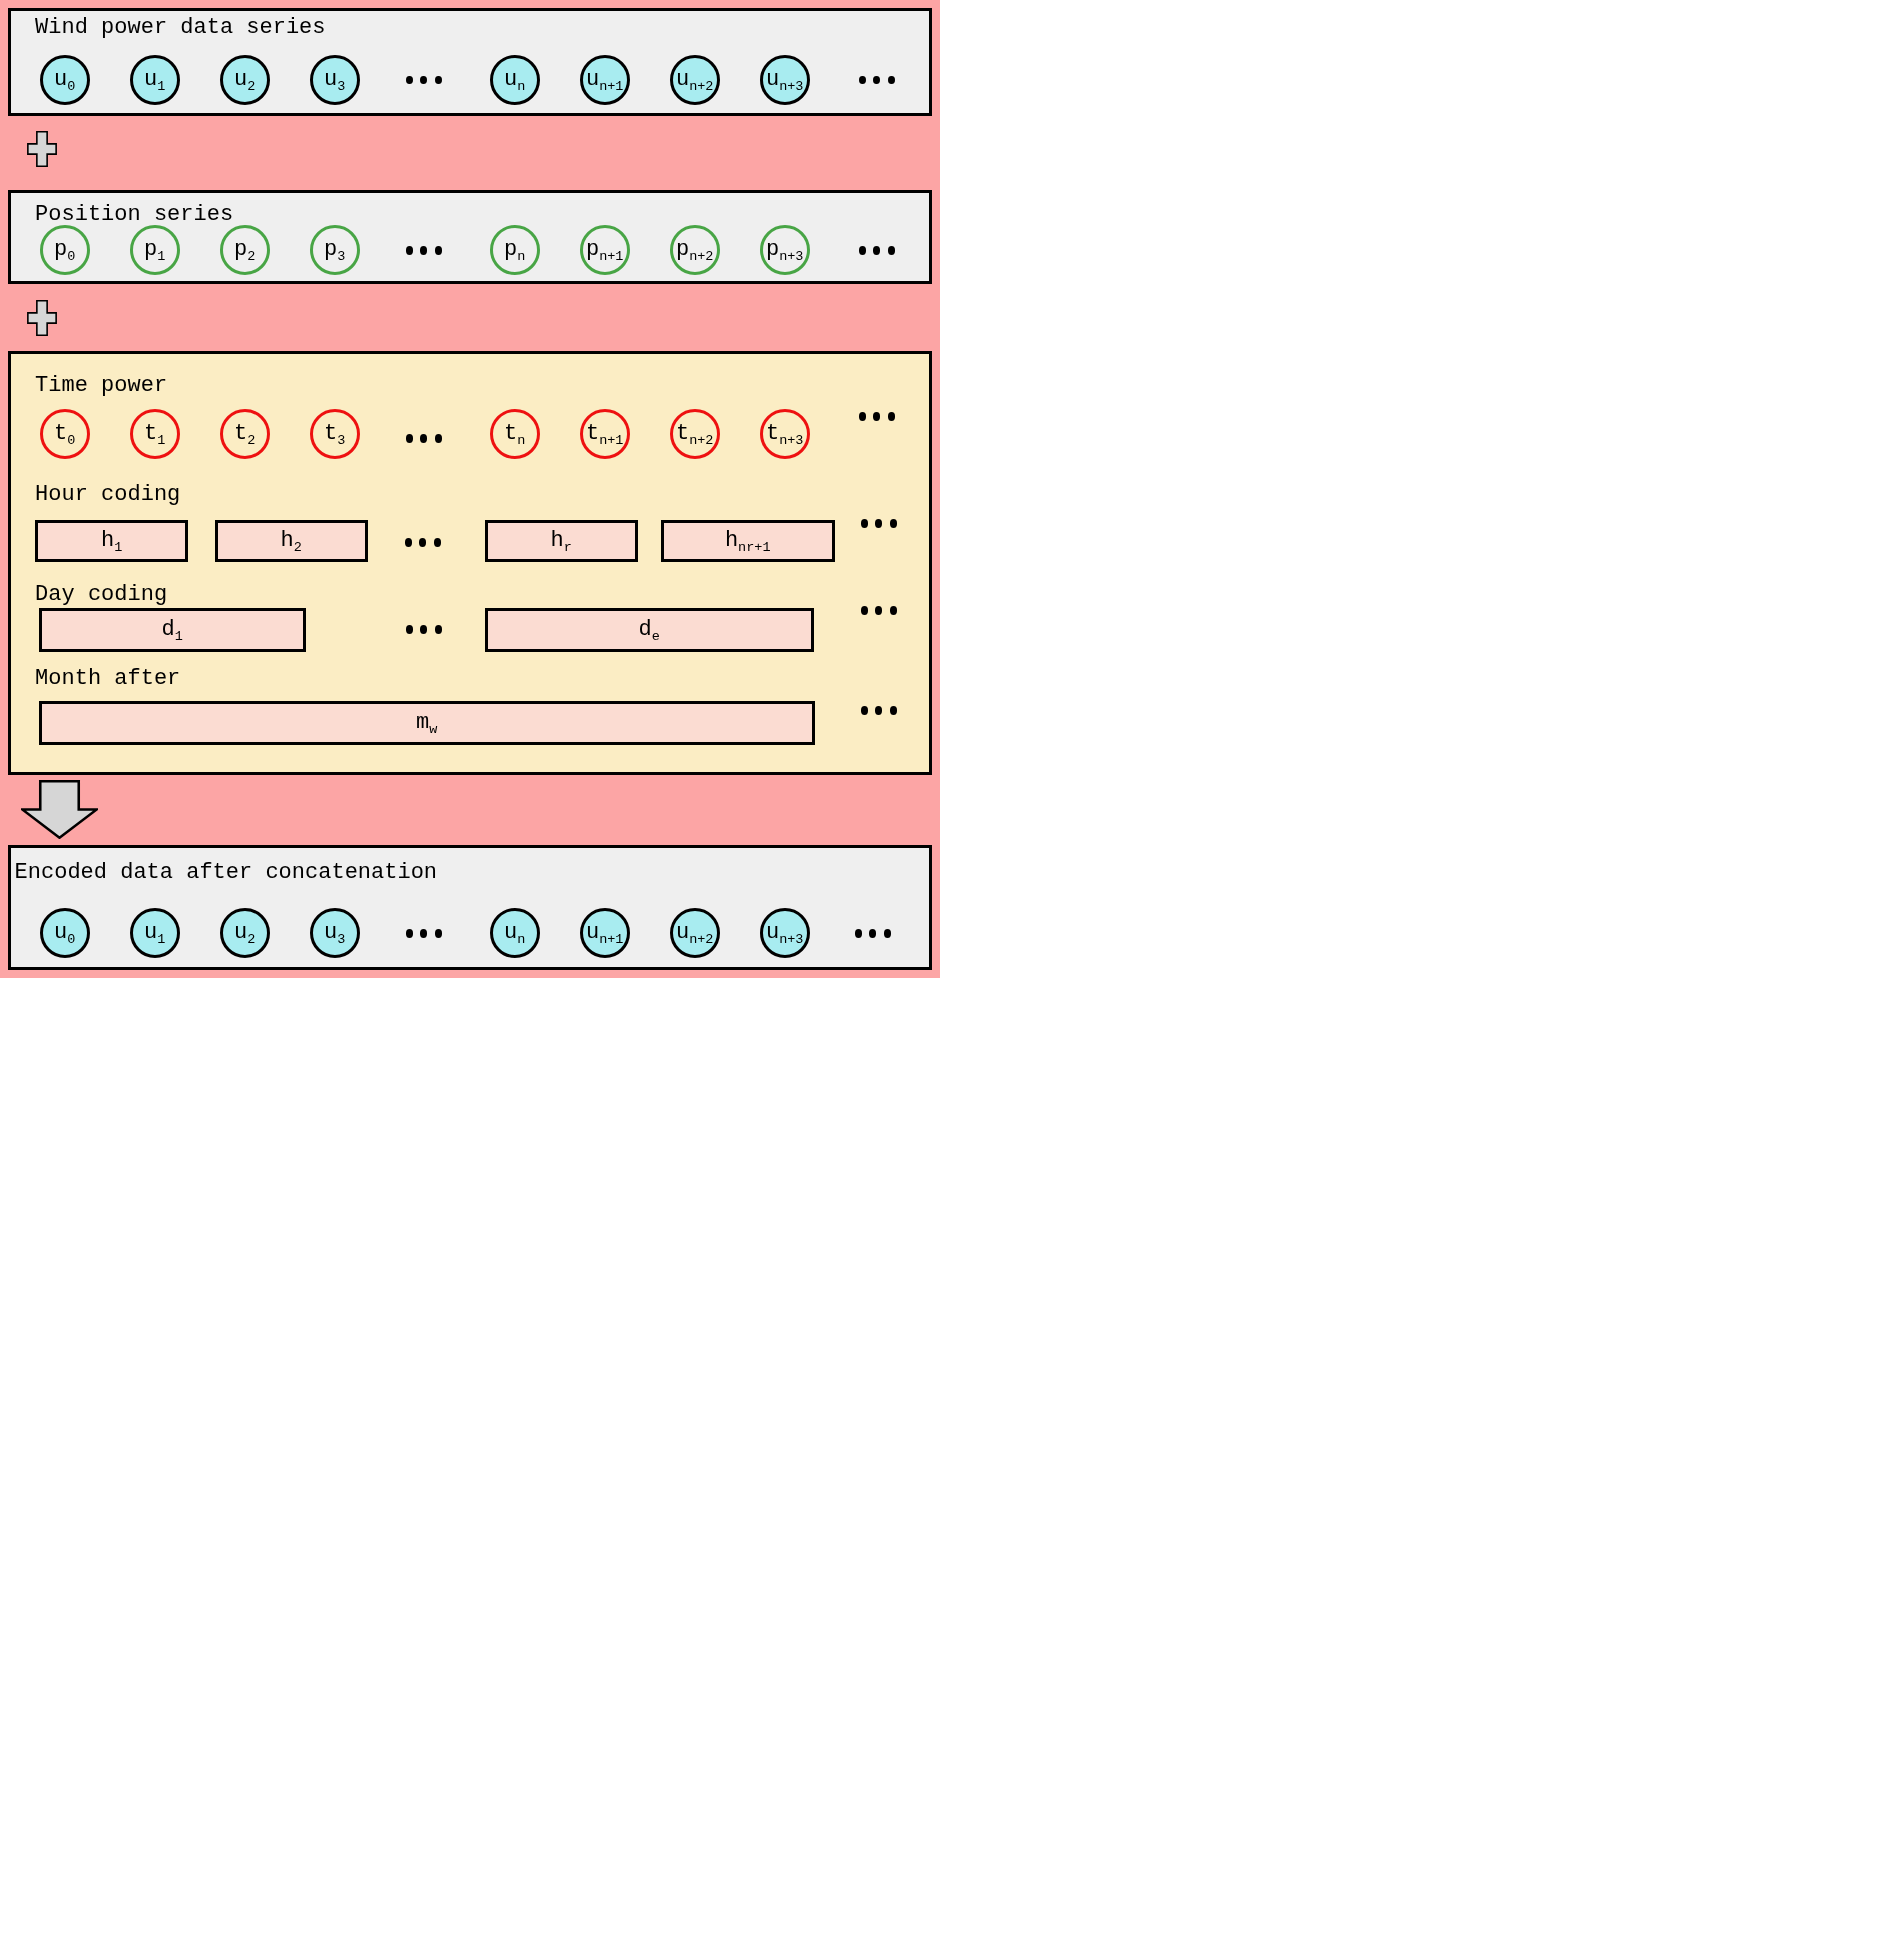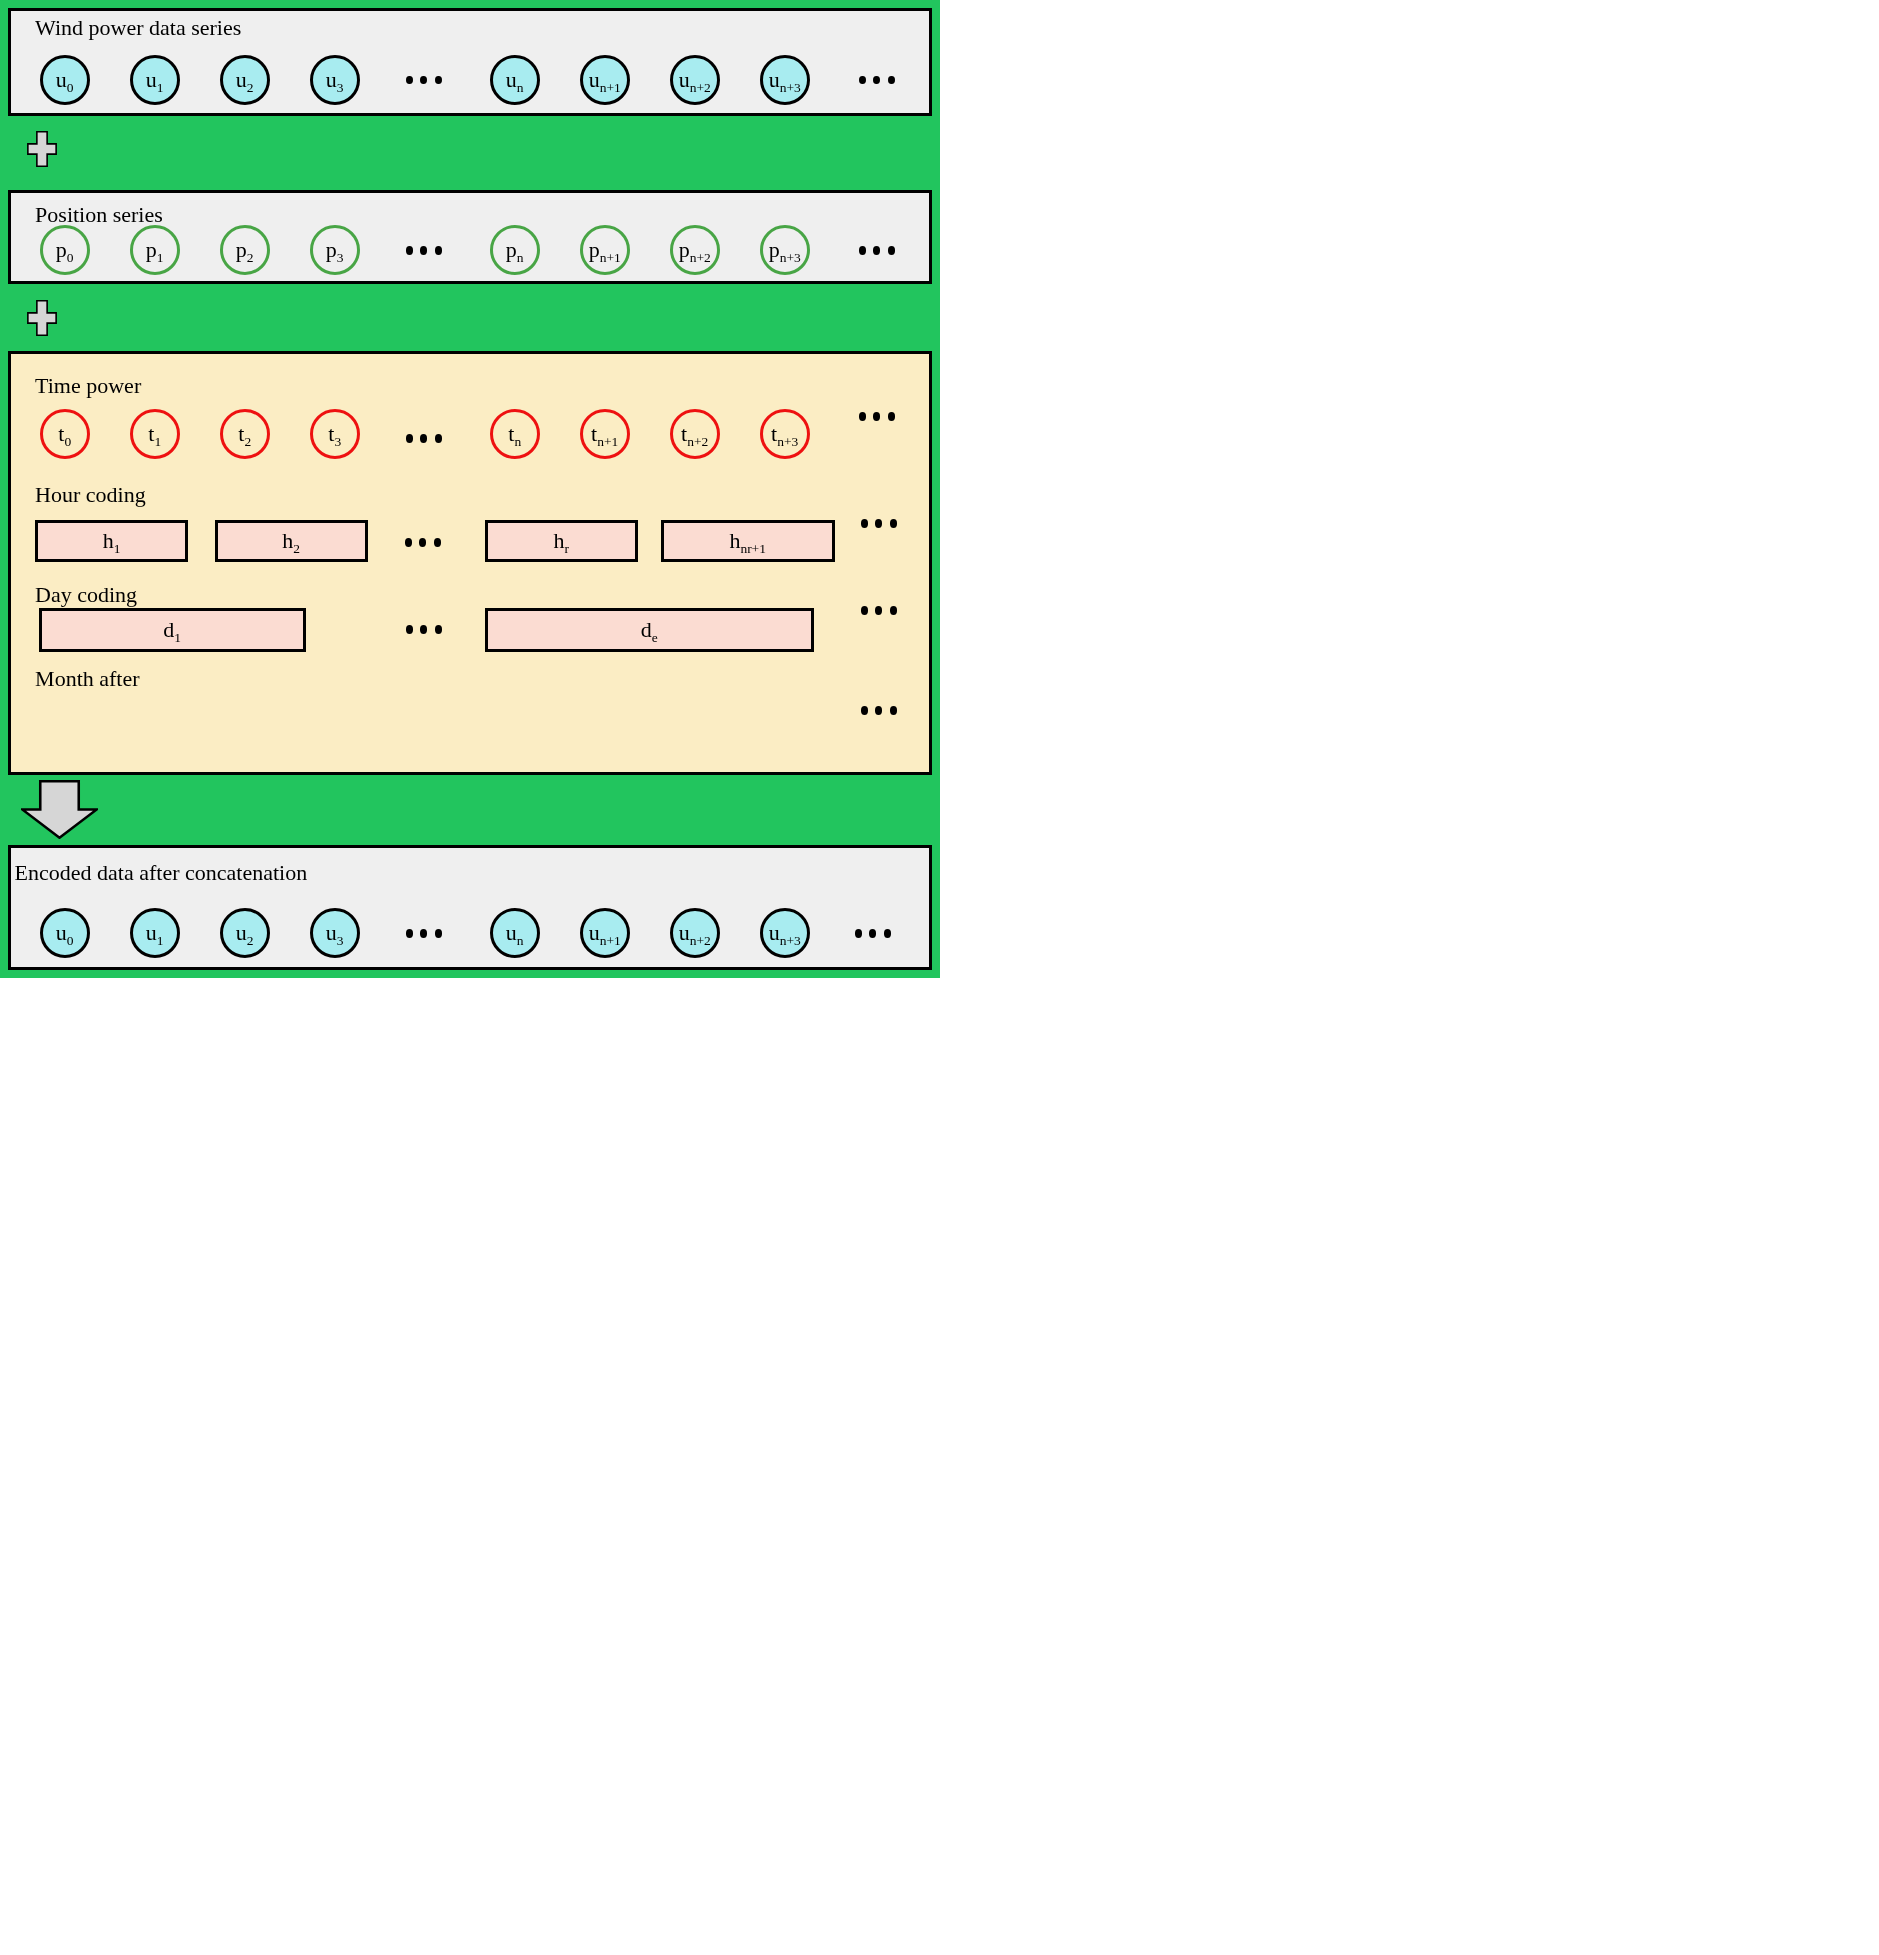--- a/index.html
+++ b/index.html
@@ -1,18 +1,18 @@
 <!DOCTYPE html>
 <html style="font-size:10.3px"><head>
 <meta charset="utf-8">
 <style>
   html,body{margin:0;padding:0;background:#ffffff;}
   #canvas{
-    position:relative;width:940px;height:978px;background:#22c55e;
-    font-family:Liberation Serif, serif;color:#000;
+    position:relative;width:940px;height:978px;background:#fca5a5;
+    font-family:Liberation Mono, monospace;color:#000;
   }
   .panel{position:absolute;box-sizing:border-box;border:3.9px solid #000;background:#efefef;}
   .panel.yellow{background:#fbedc4;}
   .ptitle{position:absolute;font-size:22px;line-height:1.15;white-space:nowrap;color:#000;}
   .node{
     position:absolute;width:50px;height:50px;border-radius:50%;
     box-sizing:border-box;display:flex;align-items:center;justify-content:center;
   }
   .node.cyan{background:#a8ecf0;border:3.9px solid #000;}
   .node.green{background:transparent;border:3.2px solid #48a545;}
@@ -192,20 +192,23 @@
     <div class="bar" style="left:474px;top:254px;width:329px;height:44px">
         <span class="lab"><span>d</span><sub>e</sub></span>
       </div>
     <div class="dots" style="left:850px;top:252px">
         <i></i>
         <i></i>
         <i></i>
       </div>
 
     <div class="ptitle" style="left:24.4px;top:312px">Month after</div>
+    <div class="bar" style="left:28px;top:347px;width:776px;height:44px">
+        <span class="lab"><span>m</span><sub>w</sub></span>
+      </div>
     <div class="dots" style="left:850px;top:352px">
         <i></i>
         <i></i>
         <i></i>
       </div>
   </div>
 
   <svg class="icon-svg" style="left:21px;top:780px" width="77" height="59" viewBox="0 0 120 92">
     <polygon points="30,2 90,2 90,46 118,46 60,90 2,46 30,46" fill="#d6d6d6" stroke="#000" stroke-width="4"></polygon>
   </svg>

